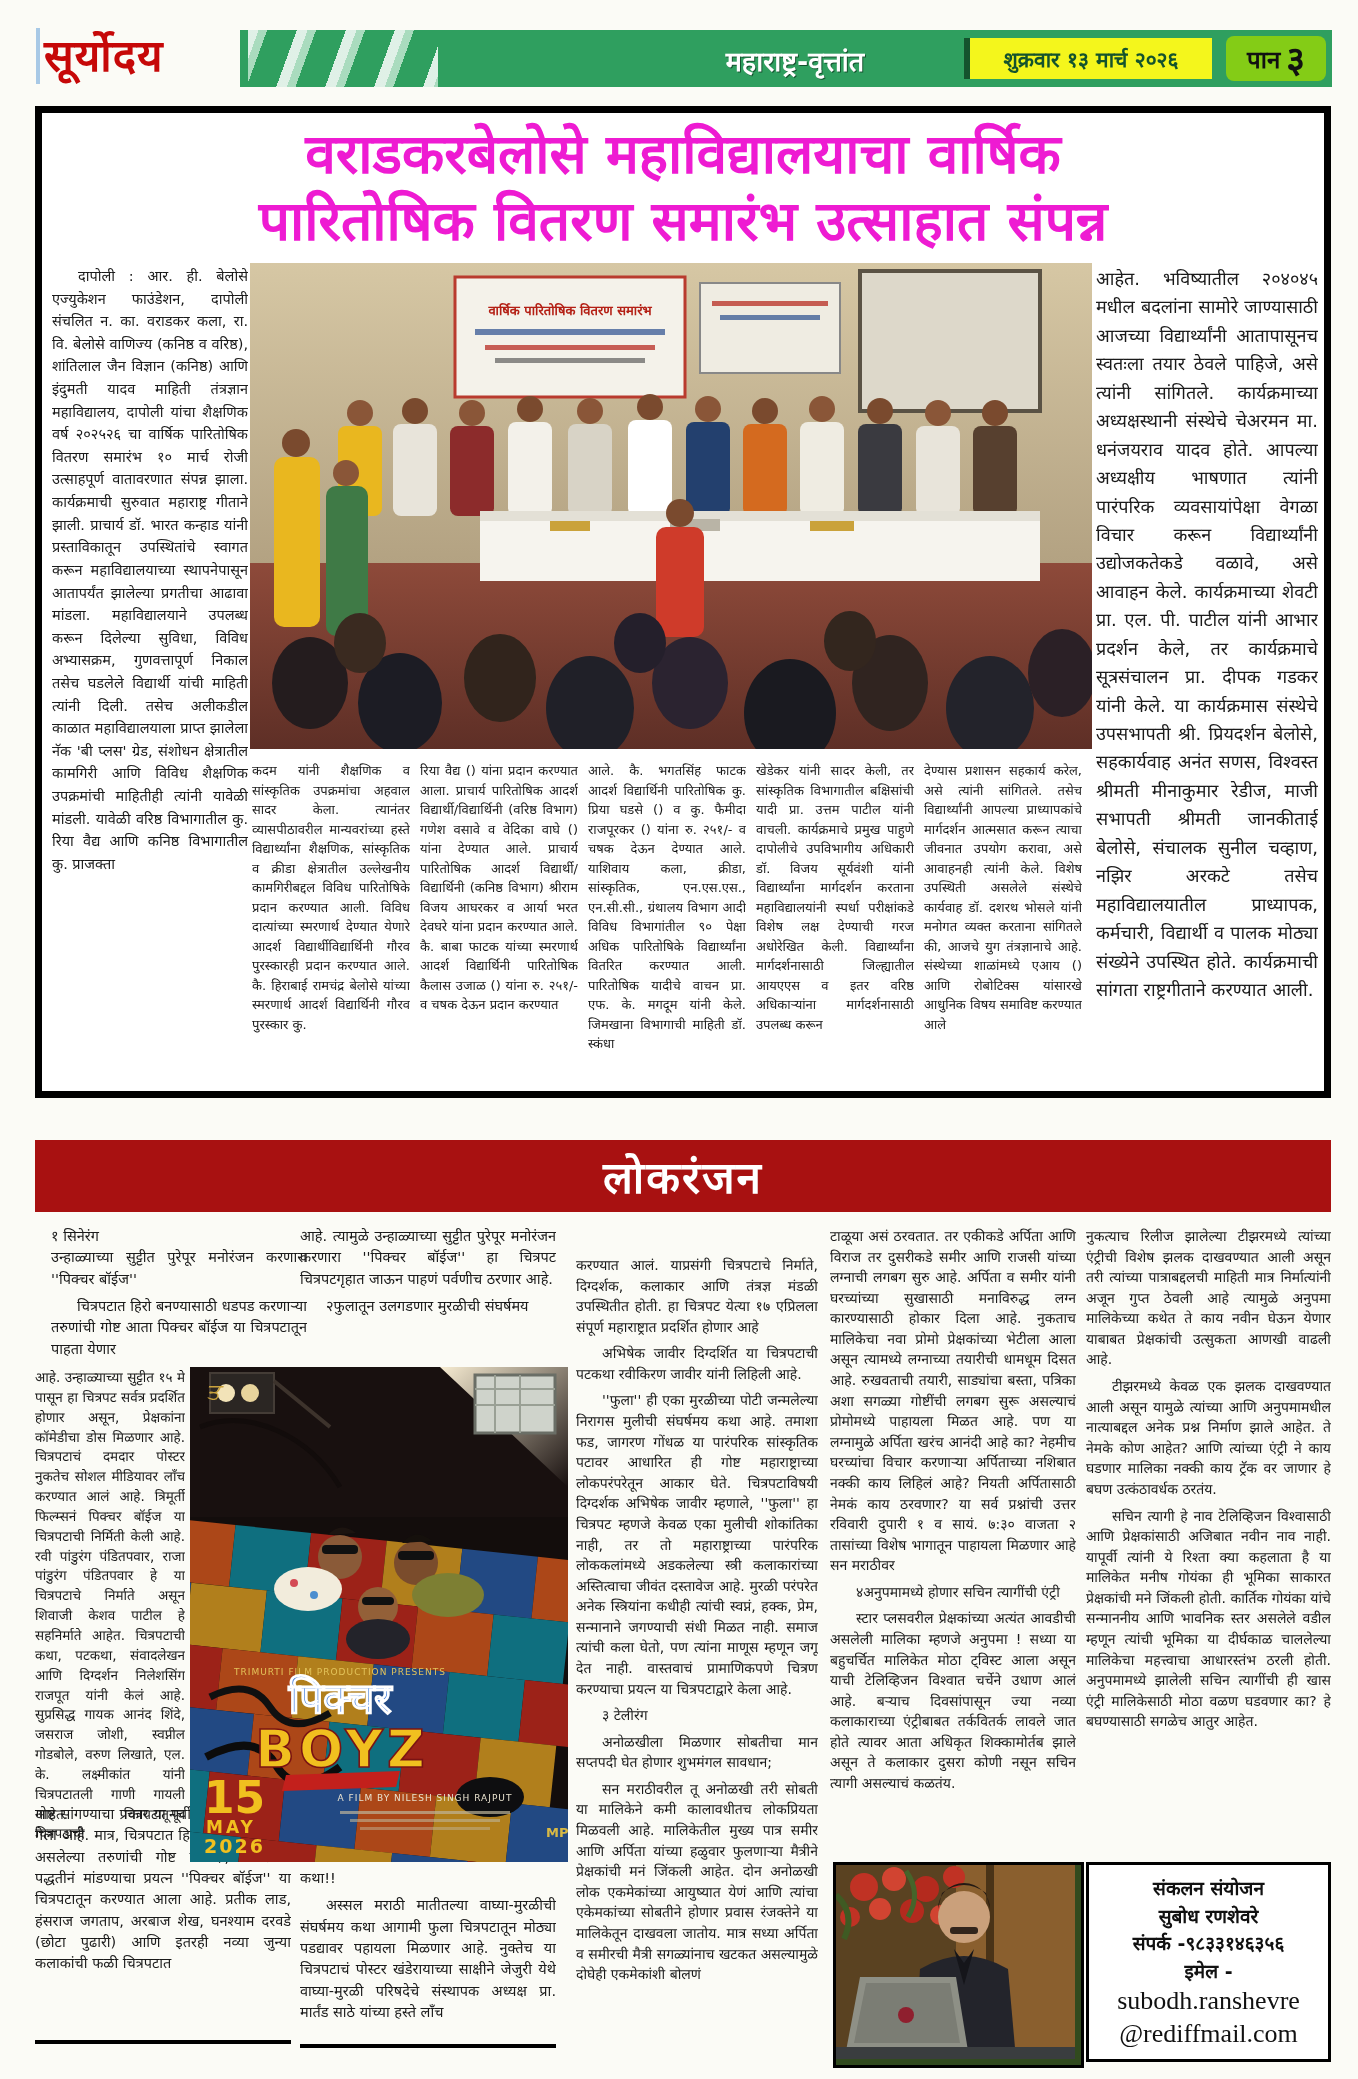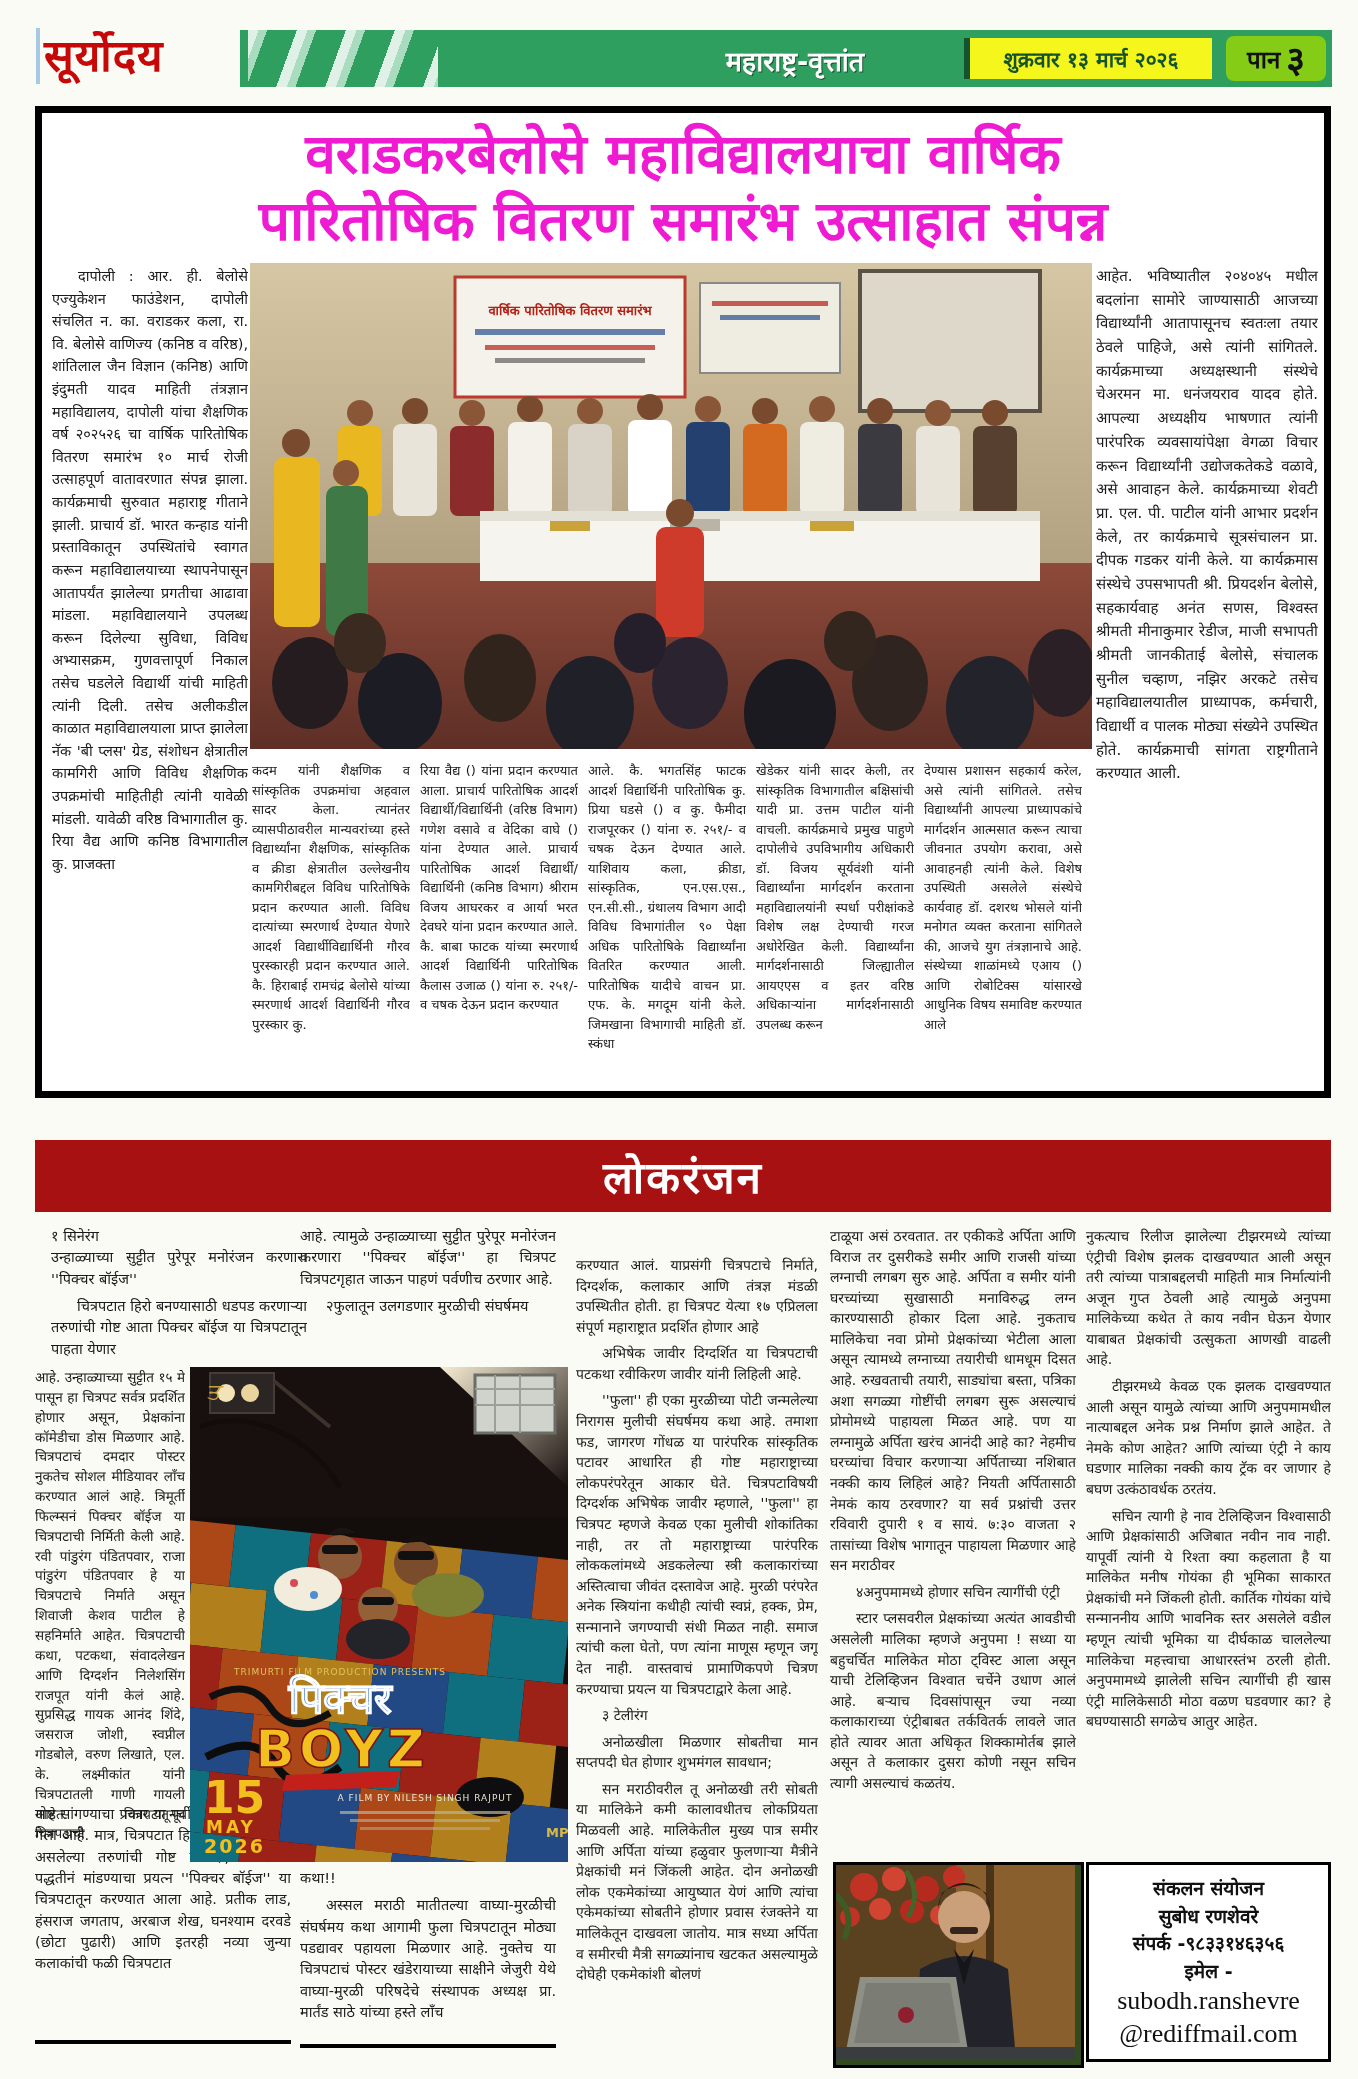--- a/index.html
+++ b/index.html
@@ -22,21 +22,21 @@
   .pagebox .pl{font-weight:bold;font-size:24px;color:#111;}
   .pagebox .pn{font-weight:bold;font-size:36px;color:#111;font-family:"DejaVu Serif",serif;}
   
   .article-box{left:35px;top:106px;width:1282px;height:978px;border:7px solid #000;background:#fff;}
   .headline{left:0;right:0;top:8px;text-align:center;font-weight:bold;font-size:55px;line-height:1.22;color:#ee1bd2;}
   .acol{position:absolute;text-align:justify;overflow:hidden;}
   .acol p{margin:0;}
   .ind{text-indent:26px;}
   .col-w{font-size:14.5px;line-height:1.56;}
   .col-n{font-size:13px;line-height:1.5;}
-  .col-r{font-size:15px;line-height:1.58;}
+  .col-r{font-size:18px;line-height:1.58;}
   .photo-frame{left:208px;top:150px;width:842px;height:486px;background:#7b6a55;}
   
   .band{left:35px;top:1140px;width:1296px;height:72px;background:#a81111;display:flex;align-items:center;justify-content:center;}
   .band-title{color:#fff;font-weight:bold;font-size:44px;letter-spacing:2px;}
   .ecol{position:absolute;text-align:justify;overflow:hidden;font-size:14.5px;line-height:1.47;}
   .ecol p{margin:0 0 6px 0;}
   .subhead{font-weight:bold;}
   .poster{left:190px;top:1367px;width:378px;height:495px;background:#160f10;}
   .rule{background:#000;}
   .person-photo{left:833px;top:1862px;width:245px;height:200px;border:3px solid #000;background:#314a1e;}

